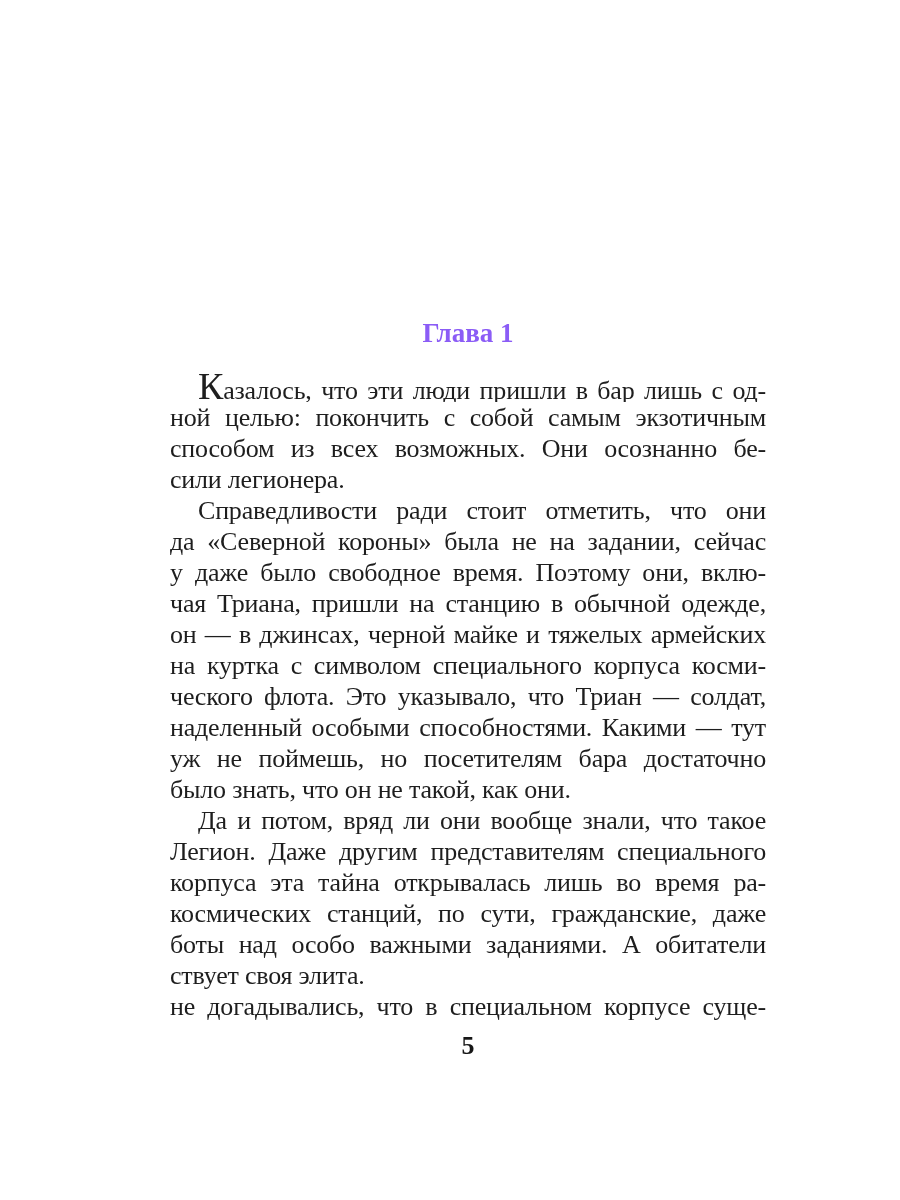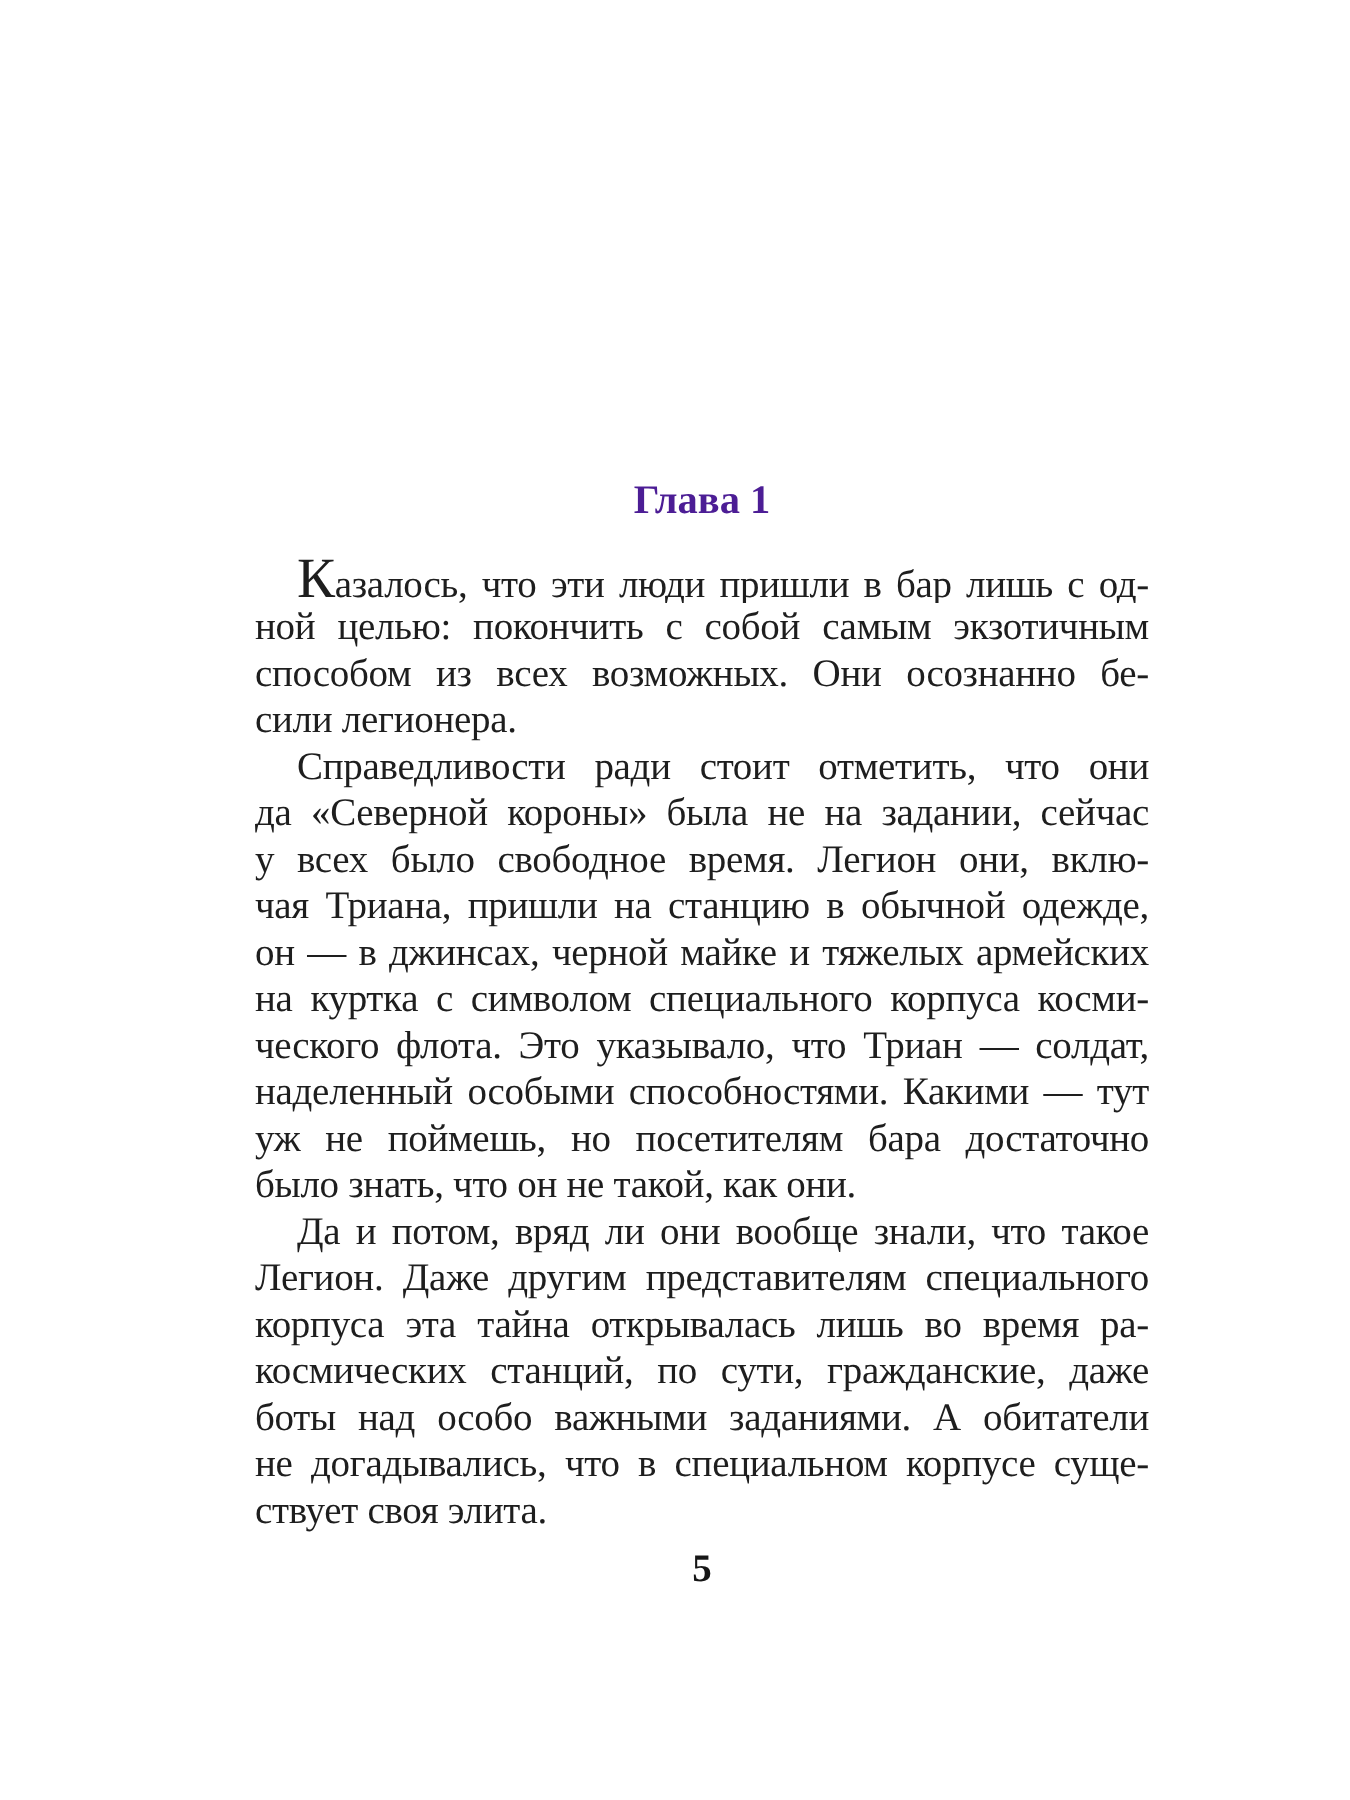--- a/index.html
+++ b/index.html
@@ -24,21 +24,21 @@
     position: absolute;
     left: 170px;
     top: 319px;
     width: 596px;
   }
   .chapter-heading {
     font-size: 27px;
     font-weight: 700;
     line-height: 29px;
     text-align: center;
-    color: #4c1d95;
+    color: #8b5cf6;
     margin: 0 0 23px 0;
   }
   .para {
     margin: 0;
     padding: 0;
   }
   .line {
     font-size: 26px;
     line-height: 31px;
     height: 31px;
@@ -81,36 +81,36 @@
     <div class="para">
       <div class="line line--indent"><span class="drop-cap">К</span><span>азалось, что эти люди пришли в бар лишь с од-</span></div>
       <div class="line">ной целью: покончить с собой самым экзотичным</div>
       <div class="line">способом из всех возможных. Они осознанно бе-</div>
       <div class="line line--end">сили легионера.</div>
     </div>
 
     <div class="para">
       <div class="line line--indent">Справедливости ради стоит отметить, что они</div>
       <div class="line">да «Северной короны» была не на задании, сейчас</div>
-      <div class="line">у всех было свободное время. Легион они, вклю-</div>
+      <div class="line">у даже было свободное время. Поэтому они, вклю-</div>
       <div class="line">чая Триана, пришли на станцию в обычной одежде,</div>
       <div class="line">он — в джинсах, черной майке и тяжелых армейских</div>
       <div class="line">на куртка с символом специального корпуса косми-</div>
       <div class="line">ческого флота. Это указывало, что Триан — солдат,</div>
       <div class="line">наделенный особыми способностями. Какими — тут</div>
       <div class="line">уж не поймешь, но посетителям бара достаточно</div>
       <div class="line line--end">было знать, что он не такой, как они.</div>
     </div>
 
     <div class="para">
       <div class="line line--indent">Да и потом, вряд ли они вообще знали, что такое</div>
       <div class="line">Легион. Даже другим представителям специального</div>
       <div class="line">корпуса эта тайна открывалась лишь во время ра-</div>
       <div class="line">космических станций, по сути, гражданские, даже</div>
       <div class="line">боты над особо важными заданиями. А обитатели</div>
+      <div class="line line--end">ствует своя элита.</div>
       <div class="line">не догадывались, что в специальном корпусе суще-</div>
-      <div class="line line--end">ствует своя элита.</div>
     </div>
 
     <div class="page-number">5</div>
 
   </div>
 </div>
 
 </body></html>

